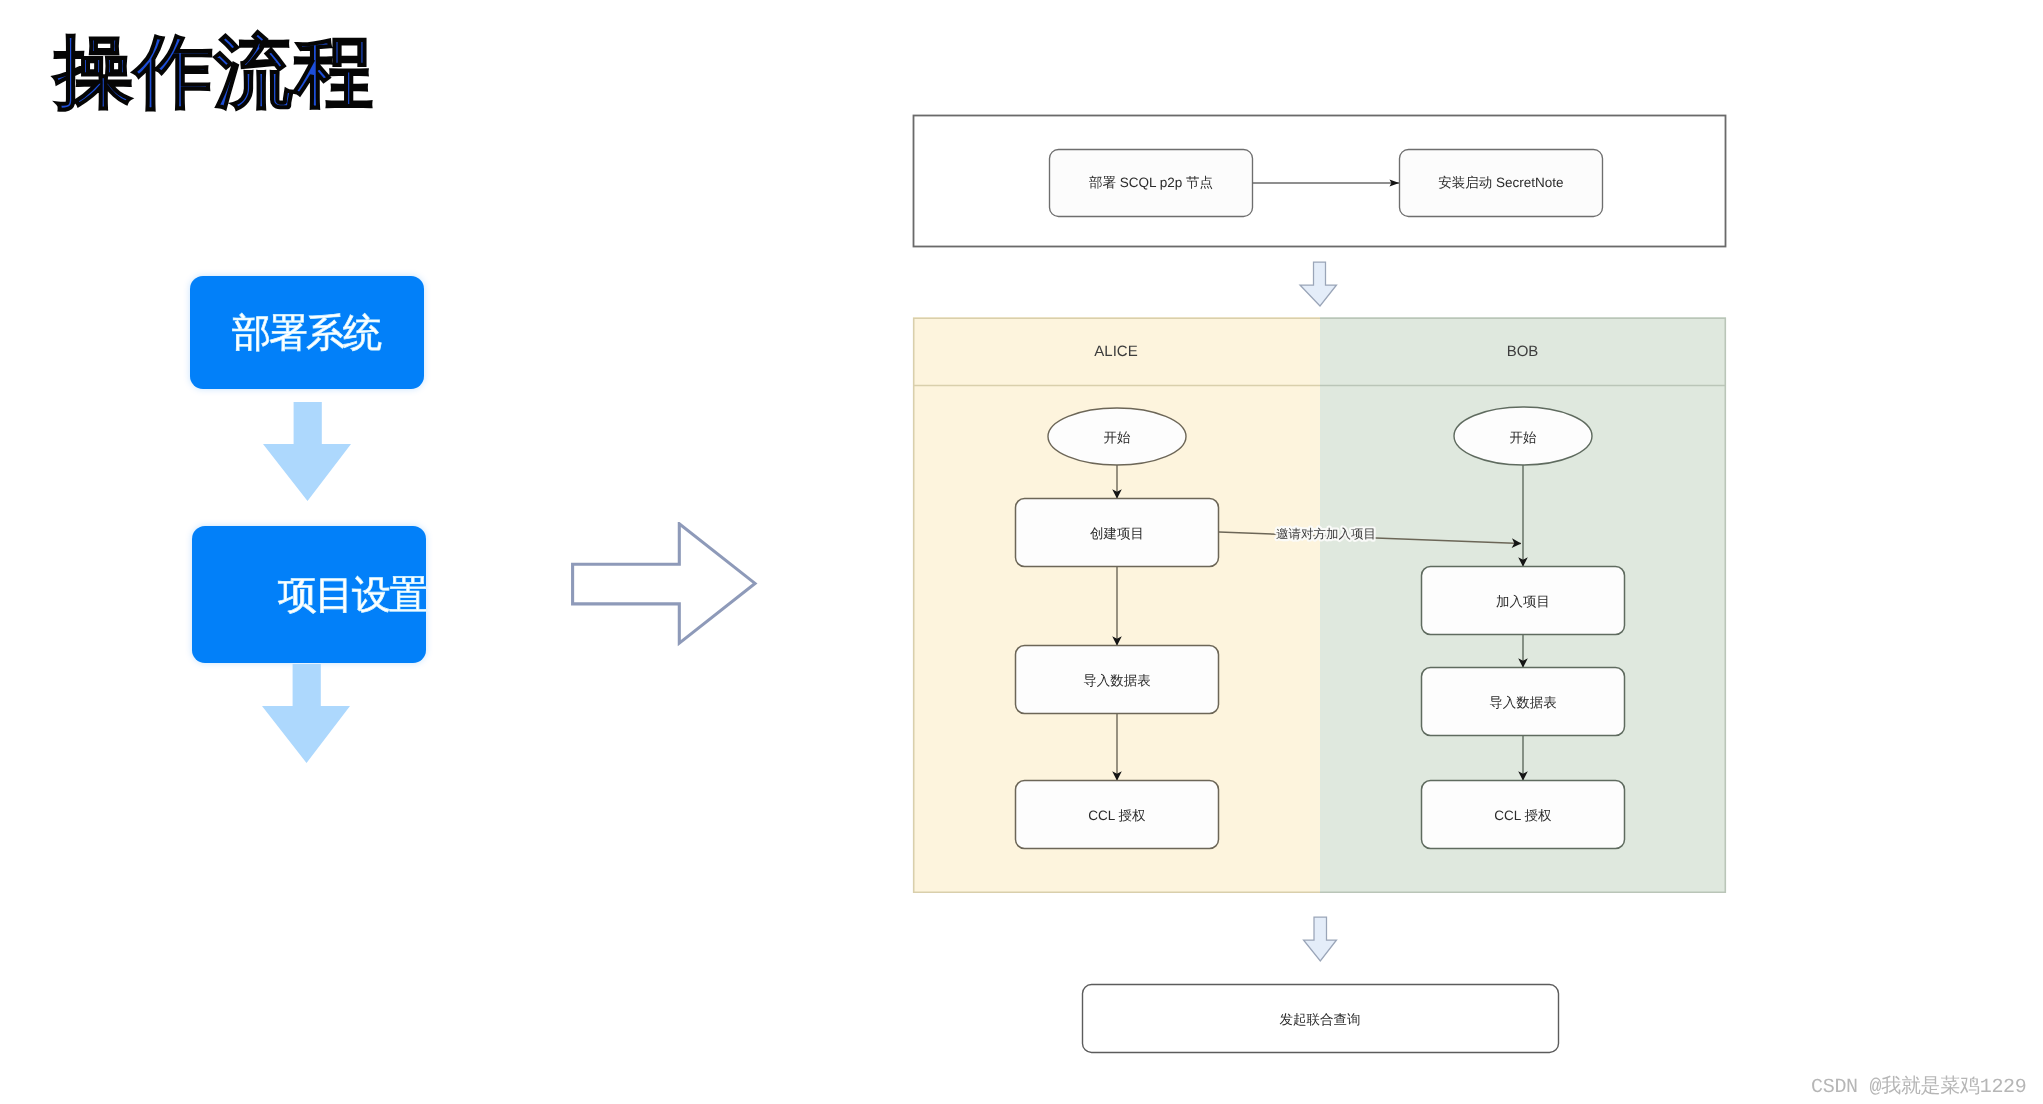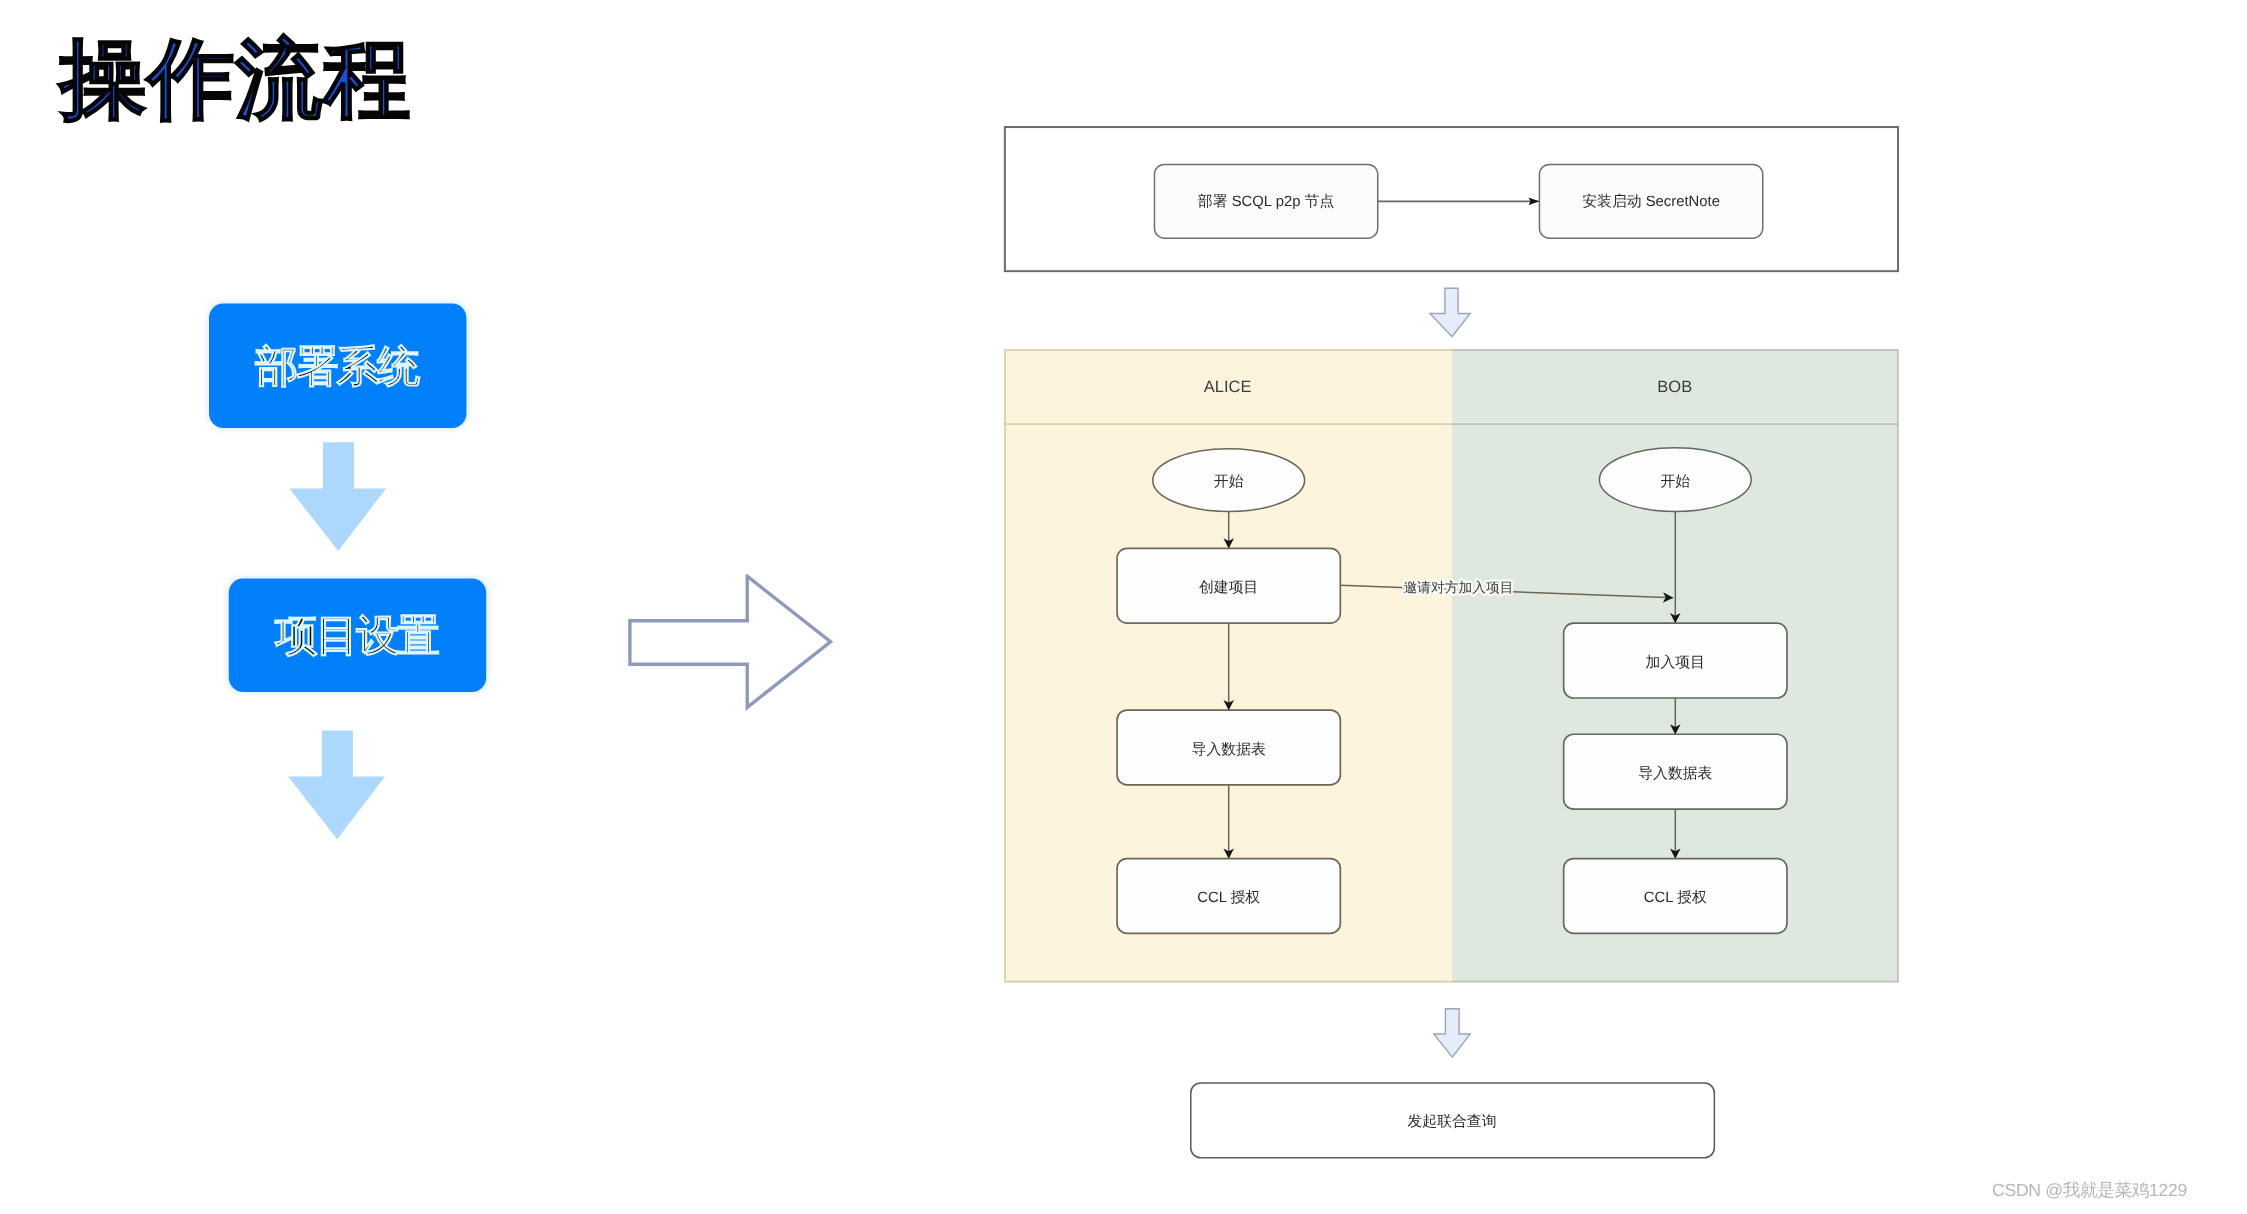--- a/index.html
+++ b/index.html
@@ -7,55 +7,55 @@
        font-family:"Liberation Sans","DejaVu Sans",sans-serif;
        -webkit-font-smoothing:antialiased;text-rendering:geometricPrecision;font-smooth:never;}
   .stage{position:absolute;left:0;top:0;width:2043px;height:1104px;}
   #page-title{position:absolute;left:54px;top:31px;font-size:79px;font-weight:900;
       color:#1d4ed8;line-height:1.05;letter-spacing:1px;white-space:nowrap;
       -webkit-text-stroke:1.6px #050505;}
 
   
   .bluebox{position:absolute;background:#0280F9;border-radius:13px;
      display:flex;align-items:center;justify-content:center;
-     color:#000000;font-size:39px;font-weight:700;letter-spacing:-2px;text-indent:-2px;
+     color:#ffffff;font-size:39px;font-weight:400;letter-spacing:-2px;text-indent:-2px;
      -webkit-text-stroke:0.75px #DBF6FE;
      box-shadow:0 0 7px rgba(2,128,249,0.22);}
   .dnarrow{position:absolute;}
 
   
   #big-arrow{position:absolute;}
 
   
   #flow{position:absolute;left:0;top:0;width:2043px;height:1104px;}
   #flow text{dominant-baseline:auto;-webkit-font-smoothing:antialiased;}
   #flow{shape-rendering:geometricPrecision;}
   .nodetext{font-family:"Liberation Sans","DejaVu Sans",sans-serif;font-size:13.5px;fill:#2b2b2b;text-anchor:middle;}
   .lanetitle{font-family:"Liberation Sans","DejaVu Sans",sans-serif;font-size:15px;fill:#3d3d3d;text-anchor:middle;}
   .edgelabel{font-family:"Liberation Sans","DejaVu Sans",sans-serif;font-size:12.5px;fill:#3b3b3b;text-anchor:middle;}
   .halo{paint-order:stroke;stroke:#fbfbfa;stroke-width:4.4px;stroke-linejoin:round;stroke-opacity:0.92;}
   .conn{stroke:#6c6657;stroke-width:1.4;}
   .conng{stroke:#5f6b5f;stroke-width:1.4;}
-  .wm{position:absolute;color:#B6B6B6;font-size:16px;letter-spacing:-0.3px;white-space:nowrap;}
+  .wm{position:absolute;color:#B6B6B6;font-size:20px;letter-spacing:-0.3px;white-space:nowrap;font-family:Liberation Mono, monospace;}
 </style>
 </head>
 <body>
 
 <div class="stage">
 
   <div id="page-title">操作流程</div>
 
   <div class="bluebox" style="left:190px;top:276px;width:234px;height:113px;">
     <span>部署系统</span>
   </div>
   <svg class="dnarrow" style="left:262px;top:400px;" width="90" height="104" viewBox="0 0 90 104">
     <path d="M31.6 2 H59.8 V44 H89 L45.5 101 L1 44 H31.6 Z" fill="#ADD8FD"></path>
   </svg>
 
-  <div class="bluebox" style="left:208px;top:526px;width:234px;height:103px;">
+  <div class="bluebox" style="left:192px;top:526px;width:234px;height:137px;justify-content:flex-end;">
     <span>项目设置</span>
   </div>
   <svg class="dnarrow" style="left:261px;top:662px;" width="90" height="104" viewBox="0 0 90 104">
     <path d="M31.6 2 H59.8 V44 H89 L45.5 101 L1 44 H31.6 Z" fill="#ADD8FD"></path>
   </svg>
 
 
   <svg id="big-arrow" style="left:571px;top:522px;" width="190" height="126" viewBox="0 0 190 126">
     <path d="M1.6 42.3 H108.3 V1.8 L184 61.4 L108.3 121.1 V81.9 H1.6 Z" fill="#ffffff" stroke="#8E9AB9" stroke-width="3.1" stroke-linejoin="miter"></path>
   </svg>

